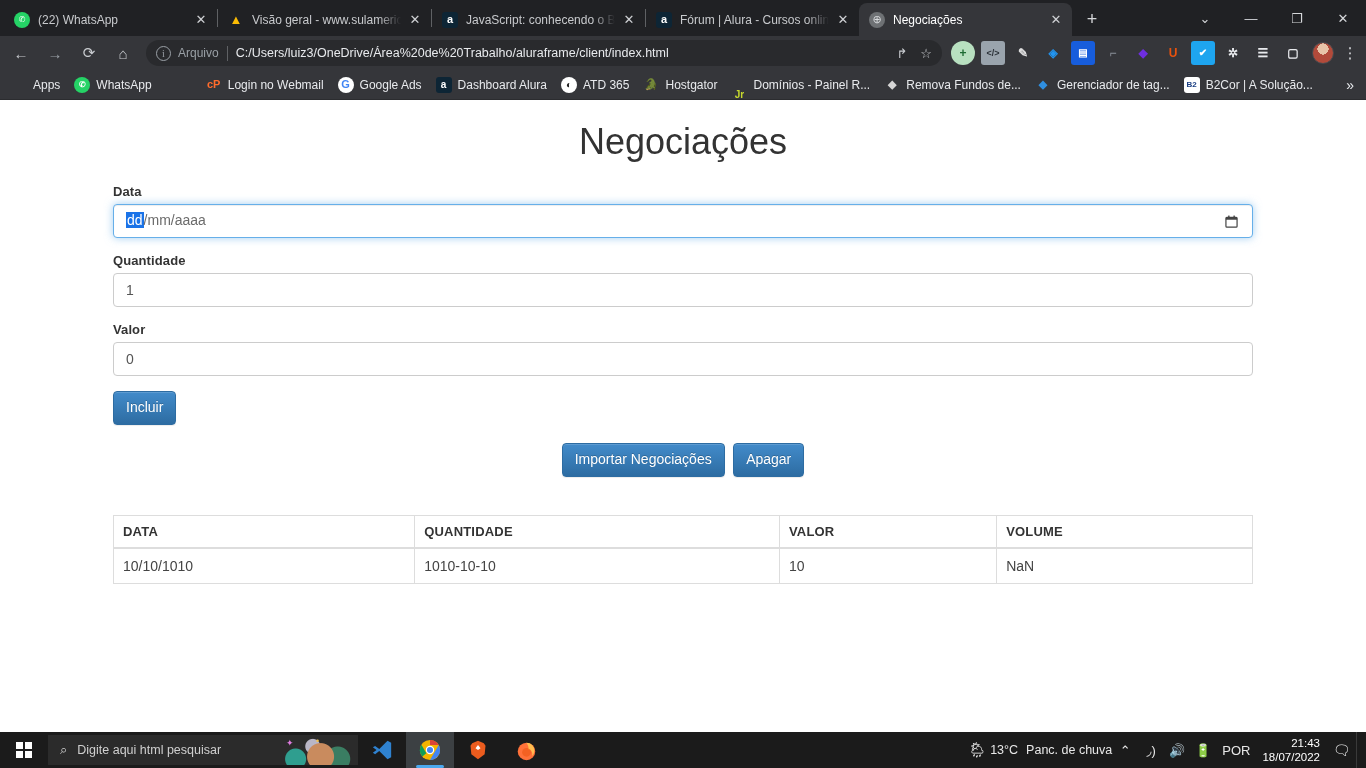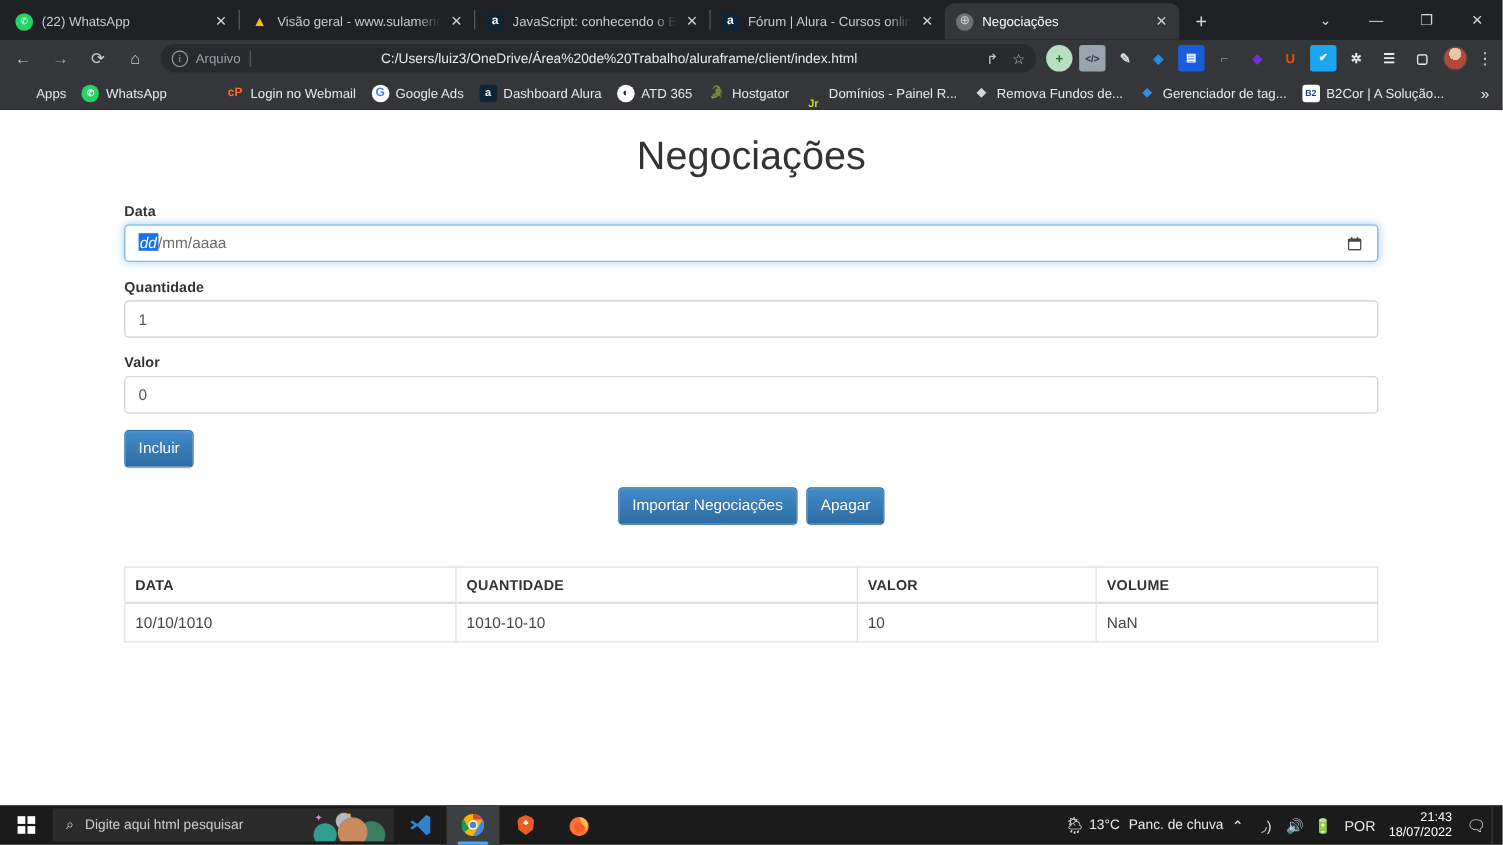--- a/index.html
+++ b/index.html
@@ -76,21 +76,21 @@
   }
   #omnibox .info-icon {
     width: 15px; height: 15px; border: 1.3px solid #9aa0a6; border-radius: 50%;
     color: #9aa0a6; font-size: 10px; line-height: 13px; text-align: center;
     flex: none; font-style: normal; font-family: "Liberation Serif", serif;
   }
   #omnibox .scheme-label { color: #9aa0a6; font-size: 12px; margin-left: 7px; flex: none; }
   #omnibox .vbar { width: 1px; height: 15px; background: #5f6164; margin: 0 8px; flex: none; }
   #omnibox .url-text {
     color: #e8eaed; font-size: 12.5px; white-space: nowrap; overflow: hidden;
-    flex: 1 1 auto; min-width: 0; text-align: center;
+    flex: 1 1 auto; min-width: 0;
   }
   #omnibox .om-icon {
     width: 24px; height: 24px; flex: none; display: flex; align-items: center;
     justify-content: center; color: #c9ccd0; font-size: 13px;
   }
   #ext-icons { display: flex; align-items: center; flex: none; }
   .ext-icon {
     width: 24px; height: 24px; margin: 0 3px; flex: none;
     display: flex; align-items: center; justify-content: center;
     font-size: 12px; border-radius: 3px; line-height: 1; font-weight: bold;
@@ -143,21 +143,21 @@
     border: 1px solid #ccc; border-radius: 4px;
     font-family: "Liberation Sans", sans-serif;
   }
   .form-control.focused {
     border-color: #66afe9;
     box-shadow: inset 0 1px 1px rgba(0,0,0,.075), 0 0 8px rgba(102,175,233,.6);
     outline: none;
   }
   .date-field { display: flex; align-items: center; position: relative; }
   .date-text { flex: 1 1 auto; font-size: 14px; color: #6b6b6b; }
-  .date-text .seg-sel { background: #1a73e8; color: #ffffff; padding: 0 1px; font-style: italic; }
+  .date-text .seg-sel { background: #1a73e8; color: #ffffff; padding: 0 1px; }
   .cal-icon { width: 13px; height: 13px; flex: none; margin-right: 2px; }
 
   .btn {
     display: inline-block; padding: 6px 12px; font-size: 14px;
     line-height: 1.42857; border-radius: 4px; color: #fff;
     border: 1px solid #2d6ca2;
     background-image: linear-gradient(to bottom, #428bca 0%, #2d6ca2 100%);
     background-repeat: repeat-x;
     font-family: "Liberation Sans", sans-serif;
     text-shadow: 0 -1px 0 rgba(0,0,0,.2);

